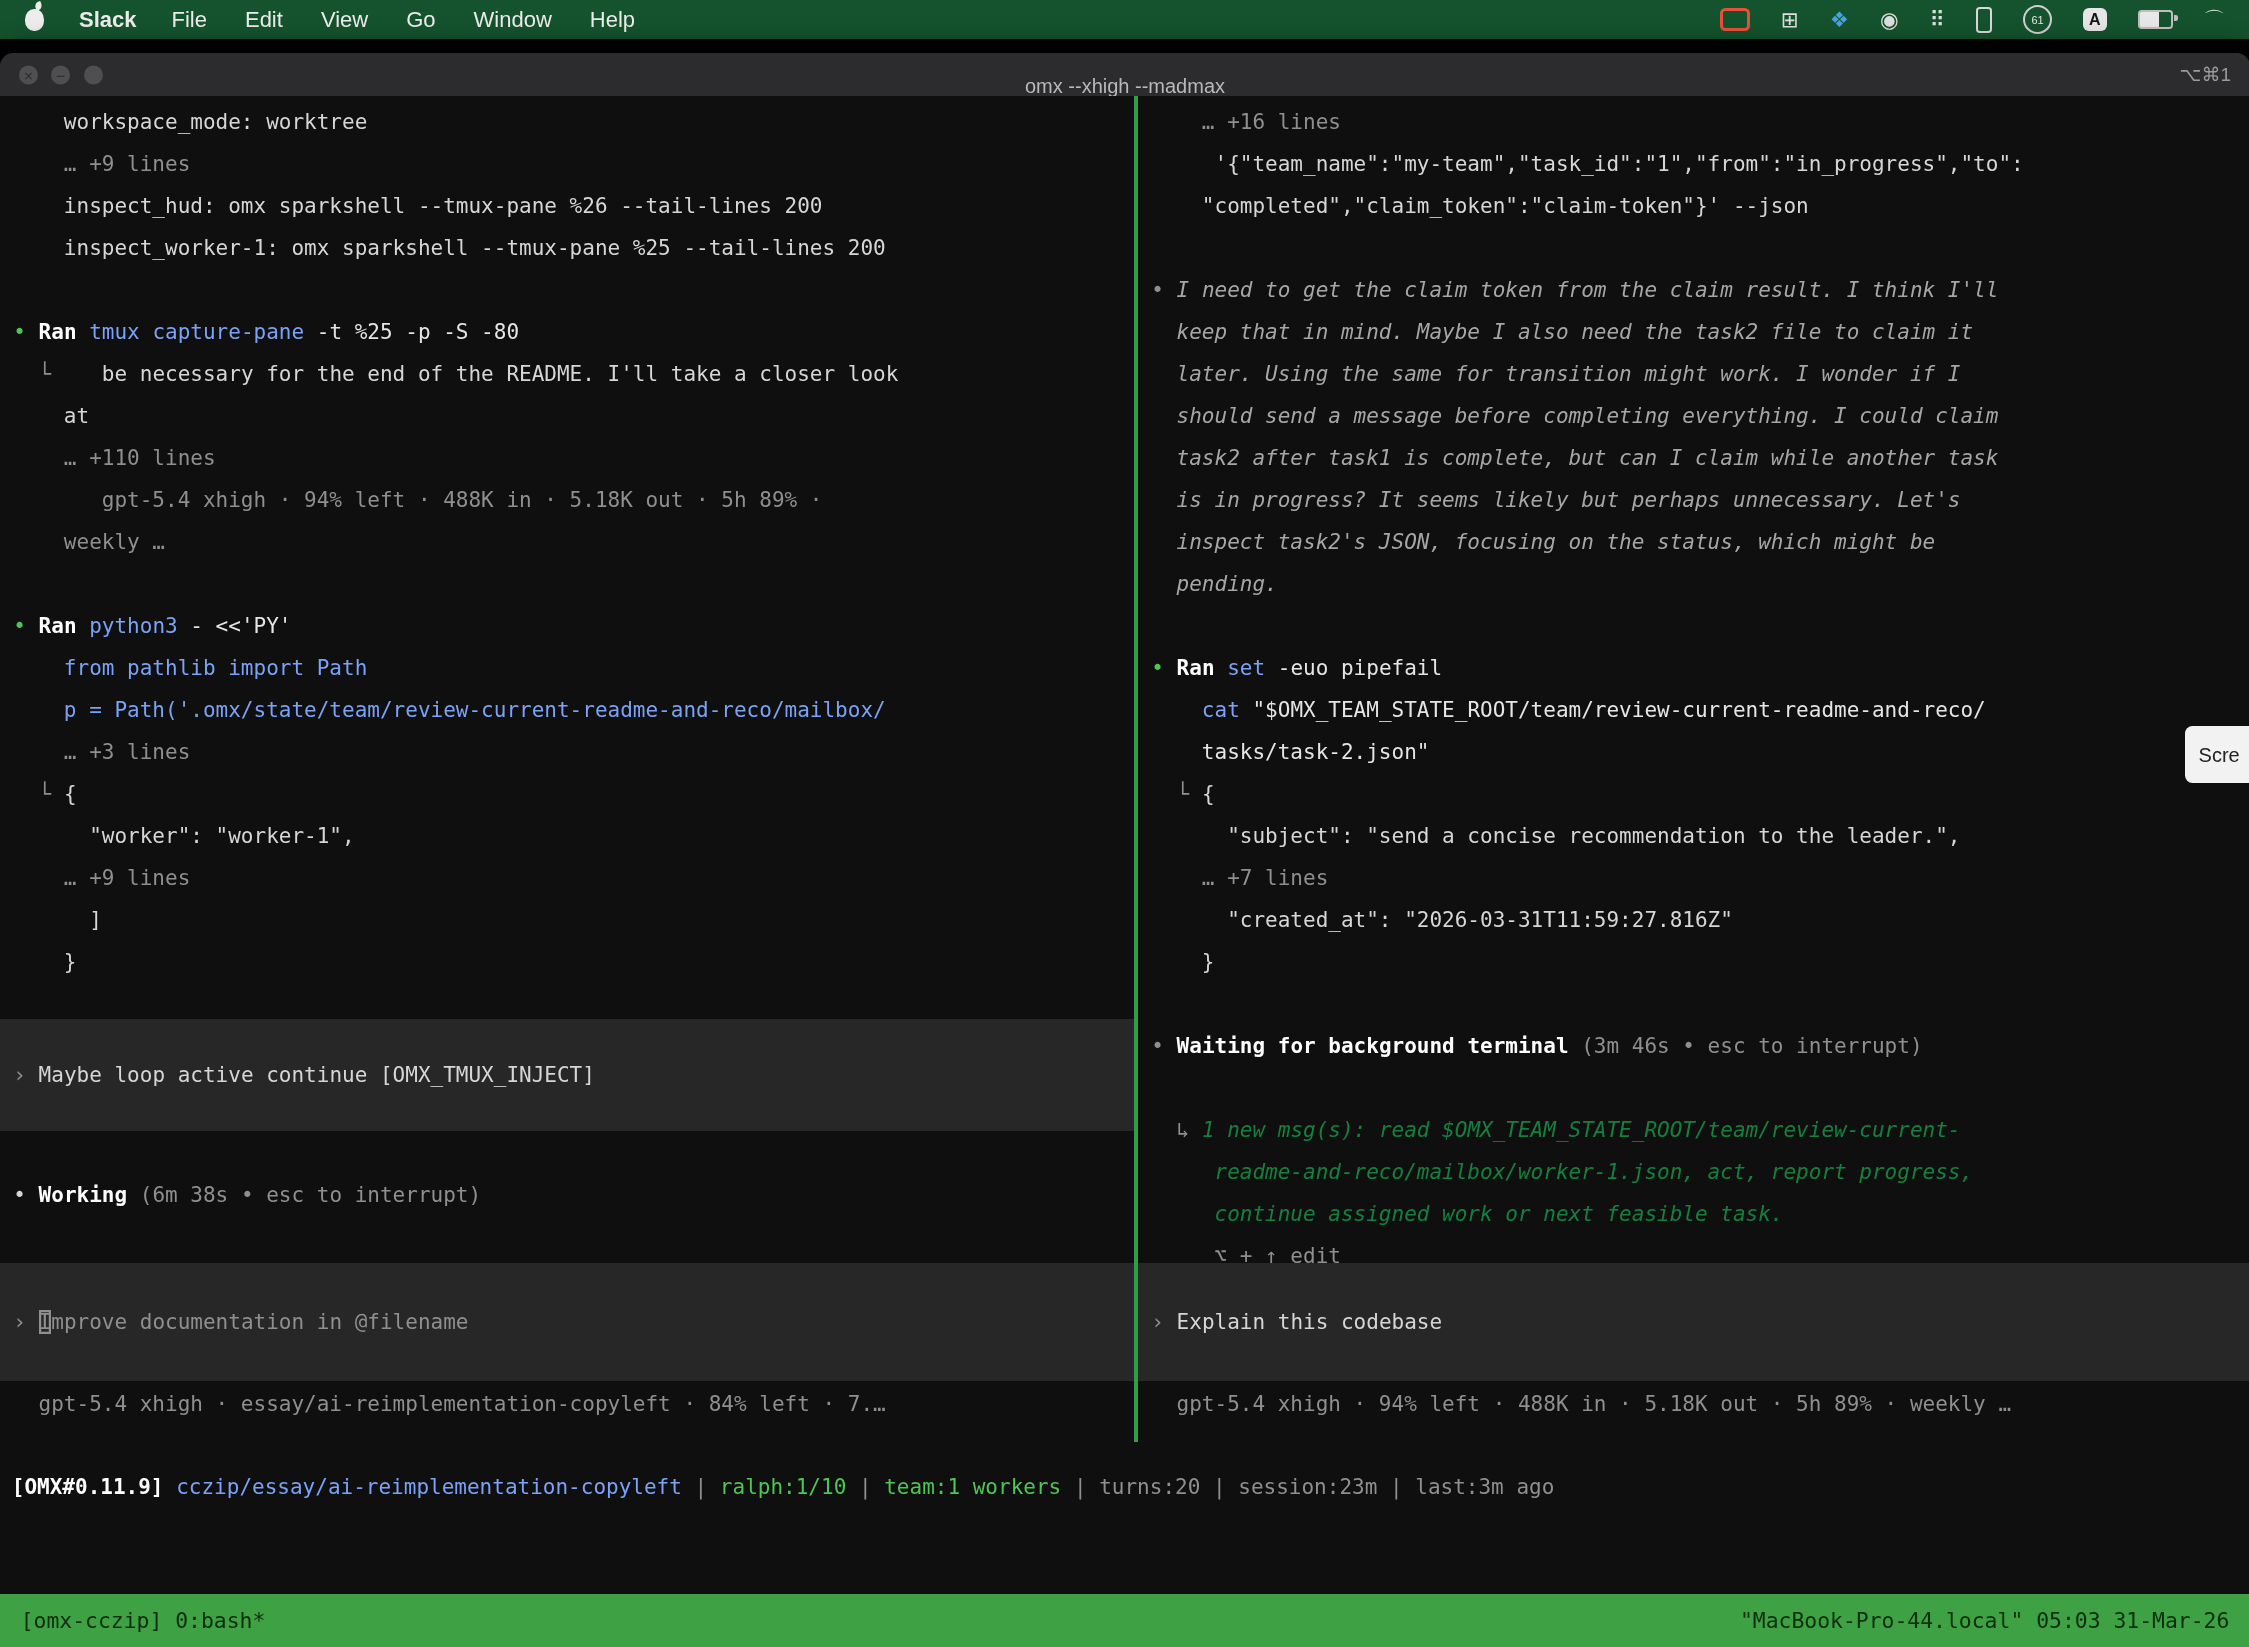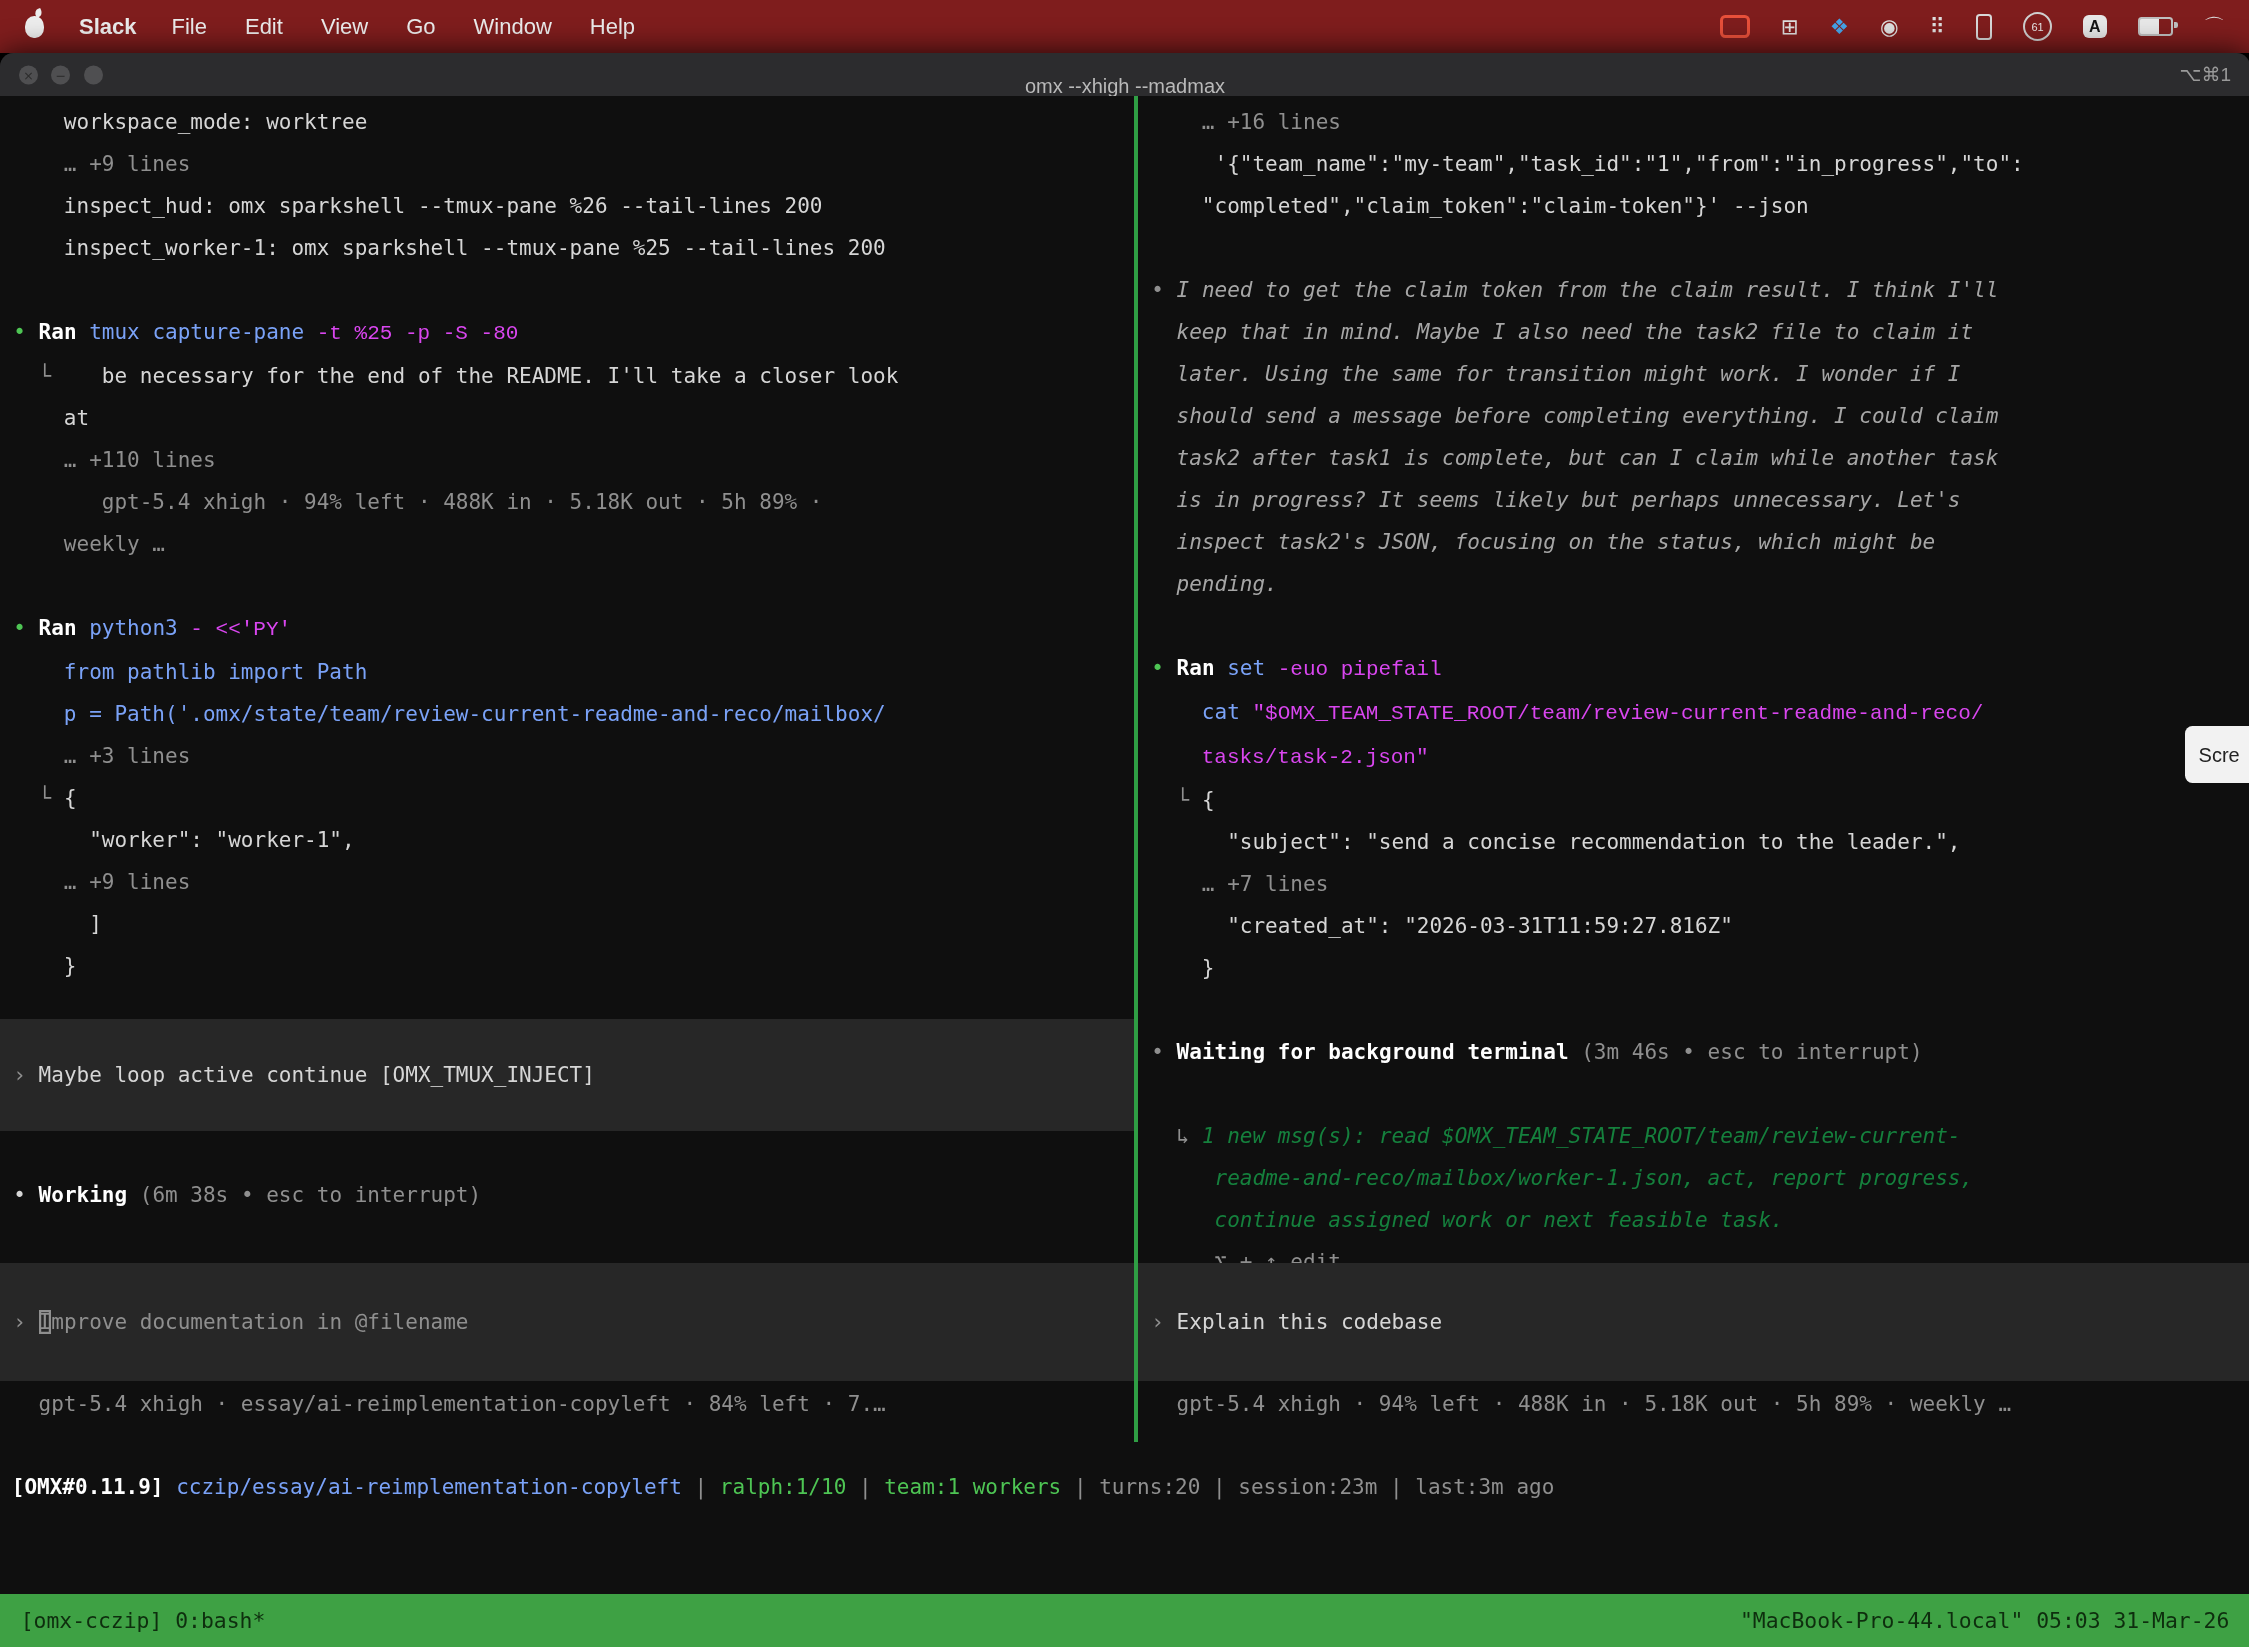--- a/index.html
+++ b/index.html
@@ -1,19 +1,19 @@
 <!DOCTYPE html>
 <html style="font-size:11.8px"><head>
 <meta charset="utf-8">
 <style>
   html,body{margin:0;padding:0;background:#000;}
   .screen{position:relative;width:2250px;height:1648px;overflow:hidden;background:#000;font-family:"DejaVu Sans Mono",monospace;}
 
   
-  .menubar{position:absolute;top:0;left:0;right:0;height:53px;background:#7f1d1d;display:flex;align-items:center;gap:35px;padding:0 25px;font-family:"Liberation Sans",sans-serif;font-size:22px;color:#ececec;}
+  .menubar{position:absolute;top:0;left:0;right:0;height:39px;background:#14532d;display:flex;align-items:center;gap:35px;padding:0 25px;font-family:"Liberation Sans",sans-serif;font-size:22px;color:#ececec;}
   .apple{width:19px;height:22px;background:#ededed;border-radius:48% 48% 46% 46%;position:relative;flex:none;}
   .apple::before{content:"";position:absolute;top:-6.6px;left:9.6px;width:6.6px;height:8px;background:#ededed;border-radius:70% 10% 70% 10%;transform:rotate(-22deg);}
   .menu{cursor:default;white-space:nowrap;}
   .menu.app{font-weight:bold;}
   #menus{display:flex;gap:38px;}
   .mb-right{margin-left:auto;display:flex;align-items:center;gap:31px;}
   .mi{display:flex;align-items:center;justify-content:center;flex:none;}
   .mi.g{font-family:"DejaVu Sans",sans-serif;font-size:21.4px;color:#dedede;}
   .mi.blue-ic{color:#45a3e8;}
   .mi.rec{width:23.6px;height:17.7px;border:3px solid #e8503a;border-radius:5.2px;}
@@ -41,21 +41,21 @@
   .band{position:absolute;left:0;right:0;background:#272727;display:flex;align-items:center;padding-left:13.3px;}
   .b1{top:923px;height:112px;}
   .b2{top:1167px;height:118px;}
   .wline{position:absolute;top:1078px;left:0;right:0;padding-left:13.3px;}
   .sline{position:absolute;top:1287px;left:0;right:0;padding-left:13.3px;}
   .omx{position:absolute;top:1370px;left:11.8px;right:0;white-space:pre;}
 
   .dim{color:#8f8f8f;}
   .bold{color:#ffffff;font-weight:bold;}
   .blue{color:#7aa2f7;}
-  .red{color:#d946ef;font-family:Liberation Mono, monospace;}
+  .red{color:#e5e5e5;}
   .green{color:#4ec554;}
   .think{color:#a6a6a6;font-style:italic;}
   .msg{color:#15803d;font-style:italic;text-align:center;}
   .cursor{color:#8f8f8f;box-shadow:inset 0 0 0 2.2px #8f8f8f;}
 
   .screctip{position:absolute;top:630px;right:0;height:57px;background:#f2f2f2;color:#222;border-radius:7.4px 0 0 7.4px;display:flex;align-items:center;padding:0 10.3px 0 13.3px;font-family:"Liberation Sans",sans-serif;font-size:20px;z-index:5;}
 
   .tmuxbar{position:absolute;left:0;right:0;bottom:0;height:54px;background:#3ea144;color:#0e2e0e;display:flex;align-items:center;justify-content:space-between;padding:0 20.7px;font-size:21.4px;}
 </style>
 </head>

